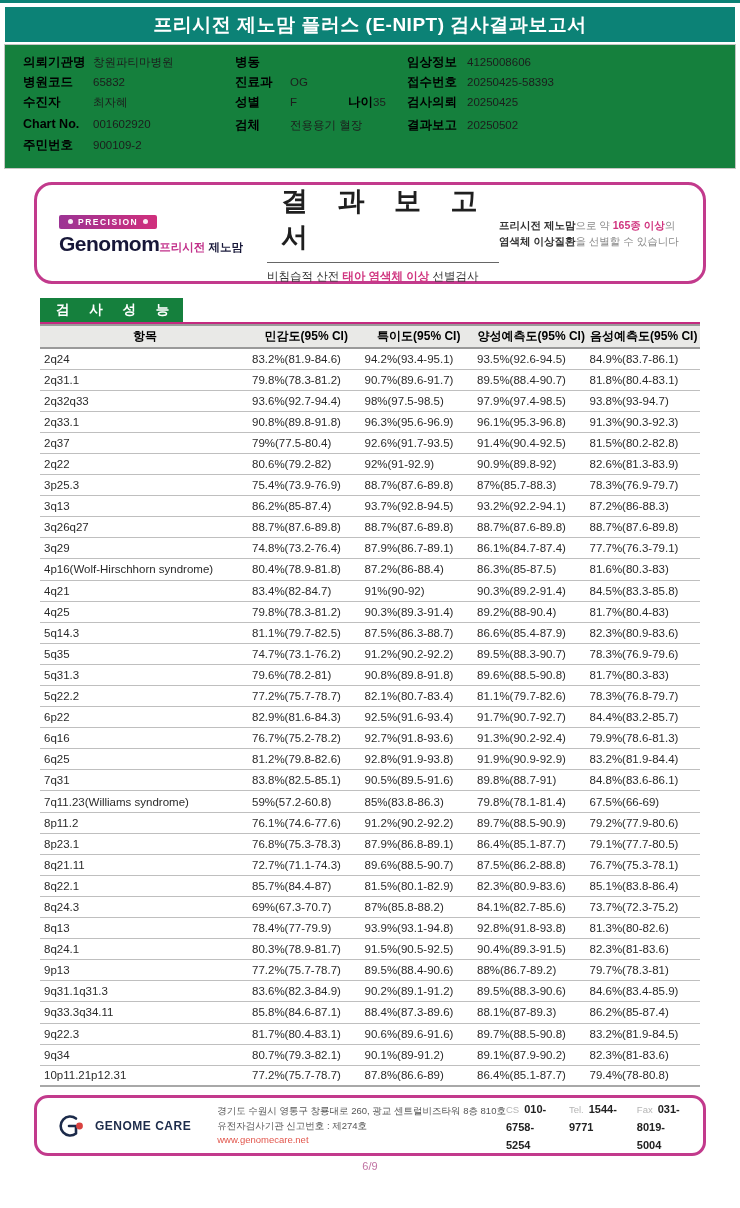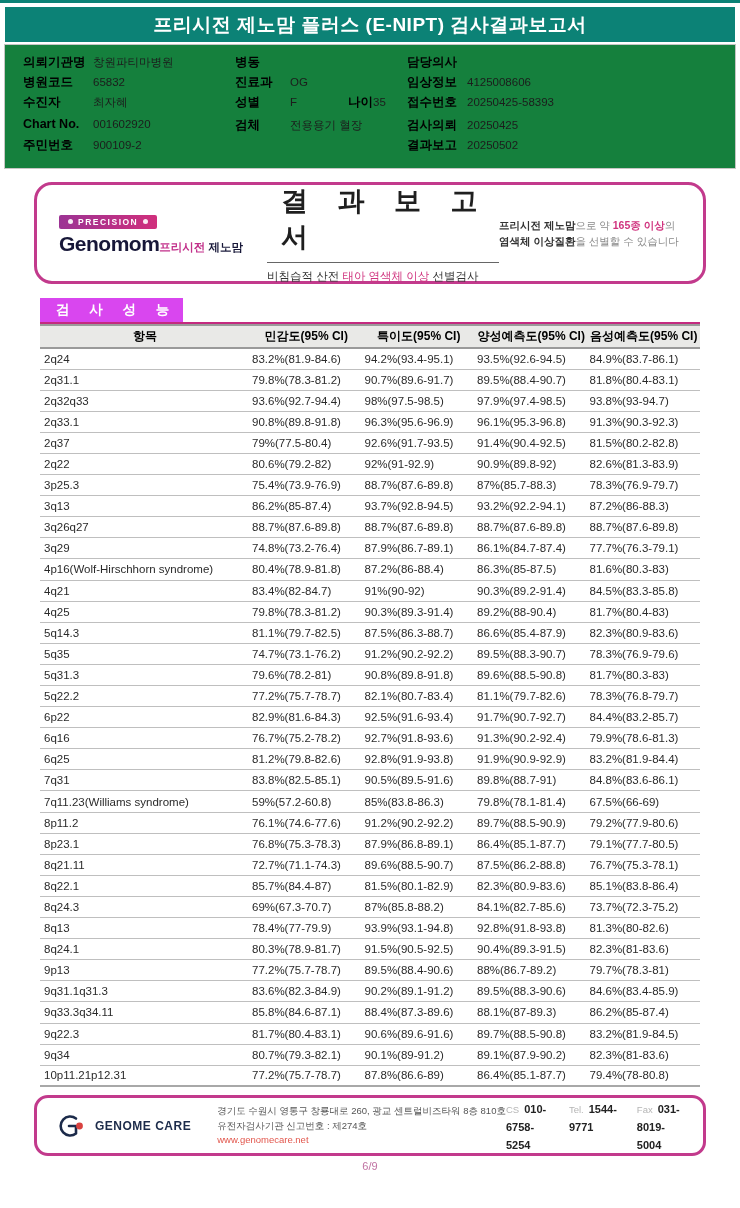--- a/index.html
+++ b/index.html
@@ -38,28 +38,28 @@
   .pill-dot { width:5px; height:5px; border-radius:50%; background:#fff; opacity:.9; flex:none; }
   .brand-line { margin-top:3px; display:flex; align-items:baseline; gap:0; }
   .brand-en { font-size:21px; font-weight:800; color:#171738; letter-spacing:-0.5px; }
   .brand-kr { font-size:11.5px; font-weight:bold; }
   .brand-kr .acc { color:#c2308a; }
   .brand-kr .dk { color:#171738; }
   .report-title-block { flex:1; text-align:left; }
   .report-title { display:inline-block; font-size:27px; font-weight:800; color:#1f1f1f;
     letter-spacing:11px; border-bottom:1px solid #666; padding:0 4px 7px 14px; }
   .report-subtitle { margin-top:6px; font-size:11.5px; color:#333; }
-  .report-subtitle .acc { color:#d0347f; font-weight:normal; }
+  .report-subtitle .acc { color:#d0347f; font-weight:bold; }
   .banner-note { width:182px; flex:none; font-size:10.5px; color:#8a8a8a; line-height:1.55; }
   .banner-note .b { color:#333; font-weight:bold; }
   .banner-note .acc { color:#d0347f; font-weight:bold; }
 
   
   .section-header { margin:14px 40px 0; border-bottom:2px solid #c42a80; line-height:0; }
-  .section-chip { display:inline-block; background:#d946ef; color:#fff; font-weight:bold;
+  .section-chip { display:inline-block; background:#15803d; color:#fff; font-weight:bold;
     font-size:13.5px; letter-spacing:8px; padding:5px 6px 5px 16px; line-height:14px;text-align:center; }
 
   
   .perf-bullet { margin:11px 44px 7px; font-size:12.5px; color:#111; }
 
   
   table.perf { width:660px; margin:0 40px; border-collapse:collapse; table-layout:fixed; }
   table.perf col.c-item { width:210px; }
   table.perf col.c-v { width:112.5px; }
   table.perf thead tr { background:#e9e9e7; }
@@ -130,24 +130,20 @@
           <span class="pi-value">F</span>
           <span class="pi-label">나이</span>
           <span class="pi-value">35</span>
         </div>
         <div class="pi-row">
           <span class="pi-label">검체</span>
           <span class="pi-value">전용용기 혈장</span>
         </div>
       </div>
     <div class="pi-col c3">
-        <div class="pi-row">
-          <span class="pi-label">담당의사</span>
-          <span class="pi-value"></span>
-        </div>
         <div class="pi-row">
           <span class="pi-label">임상정보</span>
           <span class="pi-value">4125008606</span>
         </div>
         <div class="pi-row">
           <span class="pi-label">접수번호</span>
           <span class="pi-value">20250425-58393</span>
         </div>
         <div class="pi-row">
           <span class="pi-label">검사의뢰</span>

